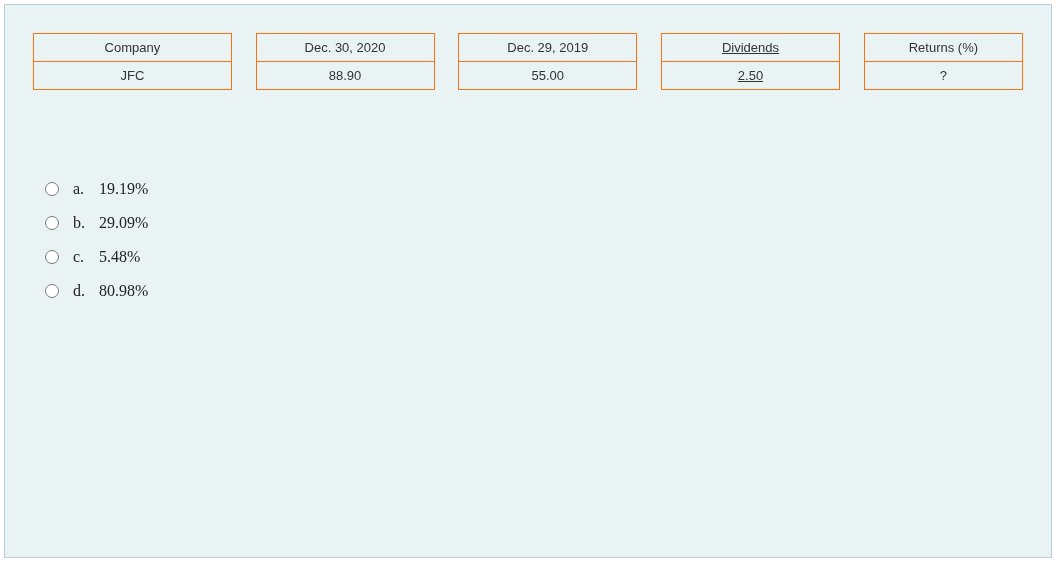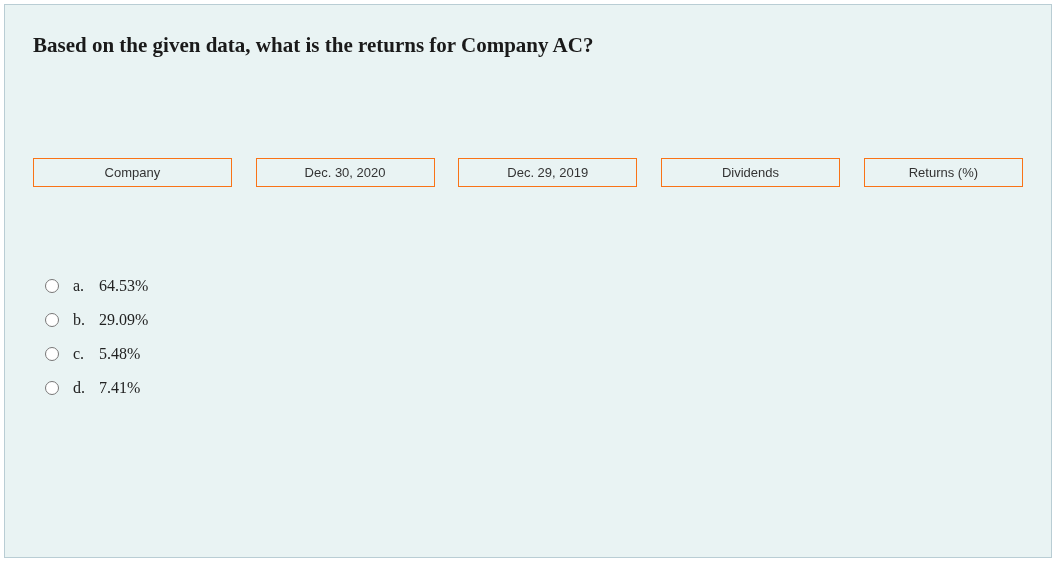--- a/index.html
+++ b/index.html
@@ -33,21 +33,21 @@
     text-align: center;
     font-family: Verdana, Geneva, sans-serif;
     font-size: 13px;
     color: #333;
     height: 28px;
     vertical-align: middle;
   }
   .col0 { width: 20%; }
   .col1 { width: 18%; margin-left: 40px; }
   .col2 { width: 18%; }
-  .col3 { width: 18%; }
+  .col3 { width: 18%; text-decoration: underline; }
   .col4 { width: 20%; margin-top: 20px; }
   .gapcol { width: 2.5%; border: none !important; background: transparent; }
   .options { padding-left: 12px; }
   .option-row {
     display: flex;
     align-items: center;
     margin-bottom: 16px;
     font-size: 16px;
   }
   .option-row input[type="radio"] {
@@ -58,54 +58,64 @@
   .opt-letter {
     display: inline-block;
     width: 26px;
   }
 </style>
 </head>
 <body>
 
 <div class="question-card">
 
-  <div class="question-text">Based on the given data, what is the returns for Company AC?</div>
 
   <table>
     <tbody>
         <tr>
       <td class="col0">Company</td>
       <td class="gapcol"></td>
       <td class="col1">Dec. 30, 2020</td>
       <td class="gapcol"></td>
       <td class="col2">Dec. 29, 2019</td>
       <td class="gapcol"></td>
       <td class="col3">Dividends</td>
       <td class="gapcol"></td>
       <td class="col4">Returns (%)</td>
     </tr>
+    <tr>
+      <td class="col0">JFC</td>
+      <td class="gapcol"></td>
+      <td class="col1">88.90</td>
+      <td class="gapcol"></td>
+      <td class="col2">55.00</td>
+      <td class="gapcol"></td>
+      <td class="col3">2.50</td>
+      <td class="gapcol"></td>
+      <td class="col4">?</td>
+    </tr>
   </tbody>
     </table>
 
   <div class="options">
     <label class="option-row">
       <input type="radio" name="answer" style="">
       <span class="opt-letter">a.</span>
-      <span>64.53%</span>
+      <span>19.19%</span>
     </label>
     <label class="option-row">
       <input type="radio" name="answer" style="">
       <span class="opt-letter">b.</span>
       <span>29.09%</span>
     </label>
     <label class="option-row">
       <input type="radio" name="answer" style="">
       <span class="opt-letter">c.</span>
       <span>5.48%</span>
     </label>
     <label class="option-row">
       <input type="radio" name="answer" style="">
       <span class="opt-letter">d.</span>
-      <span>7.41%</span>
+      <span>80.98%</span>
     </label>
   </div>
 
 </div>
 
 </body></html>

